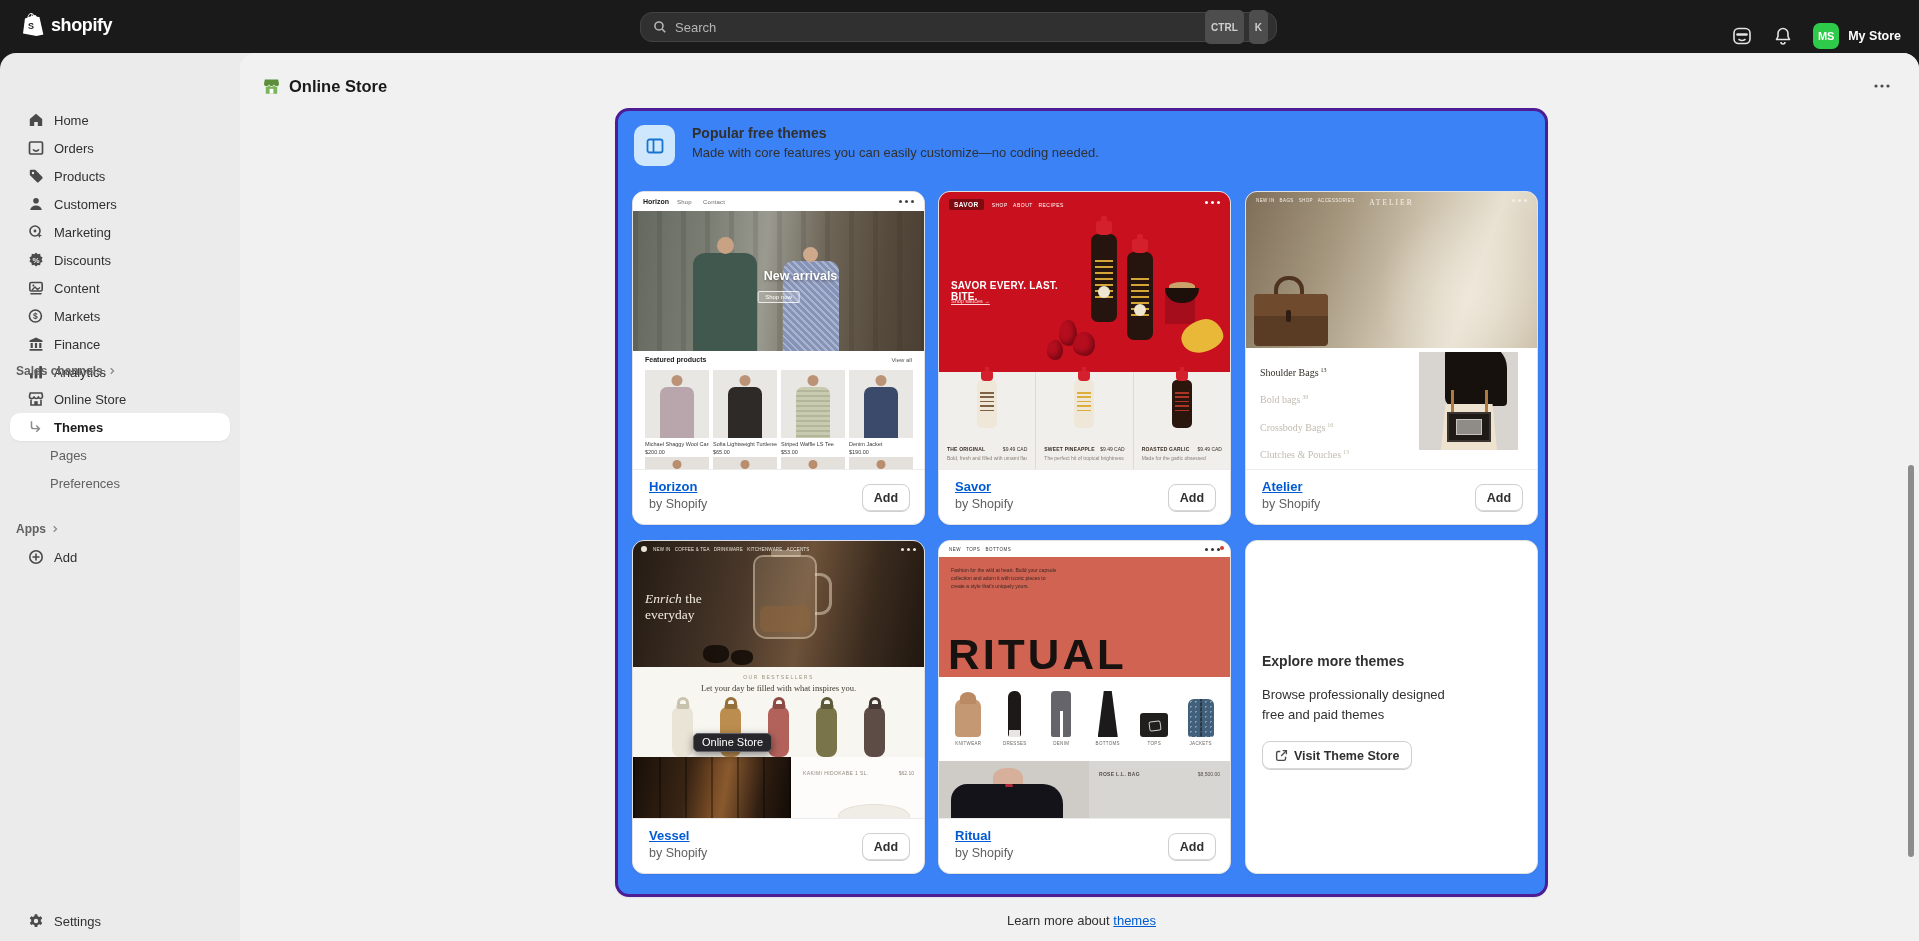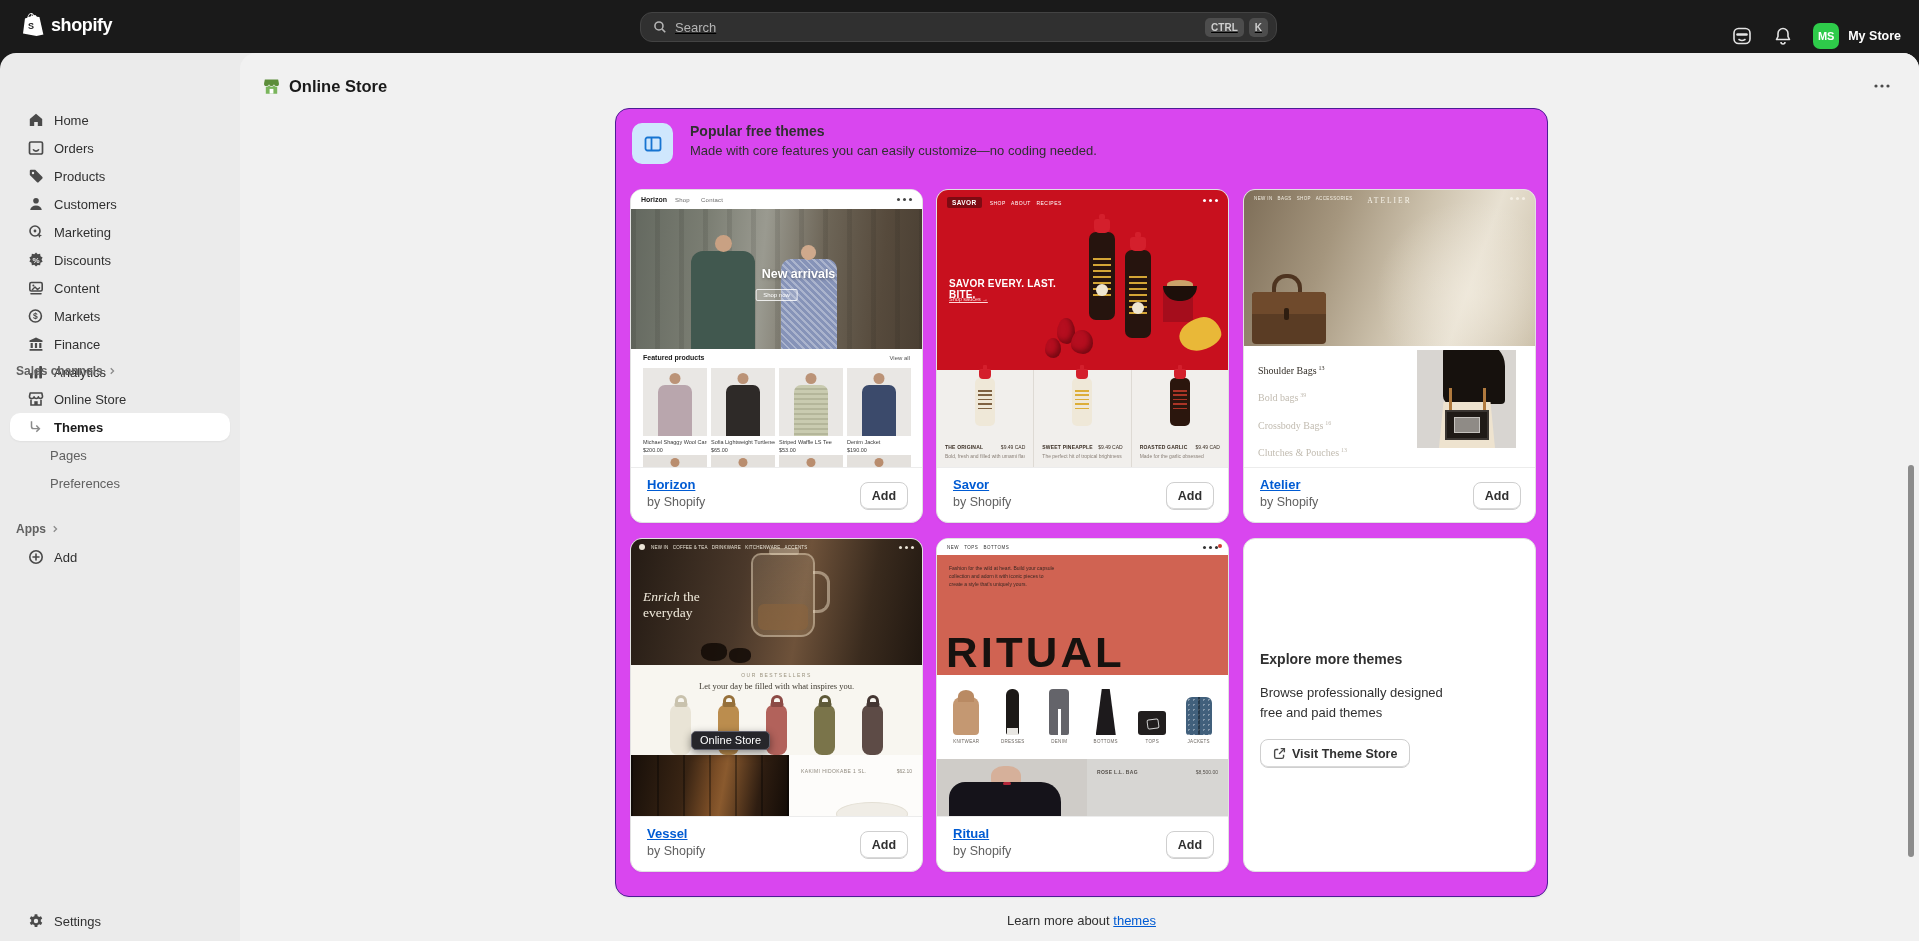--- a/index.html
+++ b/index.html
@@ -5,23 +5,23 @@
   * { margin:0; padding:0; box-sizing:border-box; }
   html,body { width:1919px; height:941px; overflow:hidden; }
   body { background:#1a1a1a; font-family:"Liberation Sans",sans-serif; -webkit-font-smoothing:antialiased; }
   svg { display:block; }
 
   
   .topbar { position:absolute; left:0; top:0; width:1919px; height:53px; background:var(--topbar-bg,#1a1a1a); }
   .logo { position:absolute; left:20px; top:12px; display:flex; align-items:center; gap:7px; color:#fff; }
   .logo-text { font-size:18px; font-weight:700; letter-spacing:-0.4px; }
   .search { position:absolute; left:640px; top:12px; width:637px; height:30px; background:var(--search-bg,#303030);
-            border:1px solid #434343; border-radius:12px; display:flex; align-items:center; padding:0 8px 0 12px; cursor:text;text-decoration:underline; }
+            border:1px solid #434343; border-radius:12px; display:flex; align-items:center; padding:0 8px 0 12px; cursor:text; }
   .search-txt { color:#b5b5b5; font-size:13px; margin-left:8px; flex:1; }
-  .key { background:#4d4d4d; color:#cfcfcf; font-size:10px; font-weight:600; border-radius:5px; height:19px;
+  .key { background:#4d4d4d; color:#cfcfcf; font-size:10px; font-weight:600; border-radius:5px; height:34px;
          display:flex; align-items:center; justify-content:center; padding:0 6px; margin-left:5px; }
   .tb-right { position:absolute; right:18px; top:0; height:71px; display:flex; align-items:center; gap:20px; }
   .tb-icon { color:#e3e3e3; cursor:pointer; }
   .account { display:flex; align-items:center; gap:9px; cursor:pointer; }
   .avatar { width:26px; height:26px; border-radius:7px; background:var(--avatar-green,#2ecb4a); color:#fff;
             font-size:11px; font-weight:700; display:flex; align-items:center; justify-content:center; }
   .store-name { color:#fff; font-size:12.5px; font-weight:600; }
 
   
   .workspace { position:absolute; left:0; top:53px; width:1919px; height:888px; background:var(--sidebar-bg,#ebebeb);
@@ -38,22 +38,22 @@
   .sb-selected { background:#fff; color:#1a1a1a; font-weight:700; box-shadow:0 1px 2px rgba(0,0,0,.05); padding-left:18px; }
   .sb-settings { position:absolute; bottom:6px;margin-top:24px; }
 
   
   .main { position:absolute; left:240px; top:0; width:1679px; height:100%; background:var(--main-bg,#f1f1f1);
           border-radius:16px 16px 0 0; }
   .page-head { position:absolute; left:22px; top:24px; display:flex; align-items:center; gap:8px; }
   .page-title { font-size:16.5px; font-weight:700; color:#1a1a1a; }
   .dots-btn { position:absolute; right:24px; top:26px; color:#4a4a4a; cursor:pointer; padding:4px; }
 
-  .container { position:absolute; left:375px; top:55px; width:933px; height:789px; background:#d946ef;
-               border:1px solid #4c1d95; border-radius:14px; box-shadow:0 1px 2px rgba(0,0,0,.06); }
+  .container { position:absolute; left:375px; top:55px; width:933px; height:789px; background:#3b82f6;
+               border:3px solid #4c1d95; border-radius:14px; box-shadow:0 1px 2px rgba(0,0,0,.06); }
   .banner-tile { position:absolute; left:16px; top:14px; width:41px; height:41px; background:#cfe7fd; border-radius:10px;
                  display:flex; align-items:center; justify-content:center; color:#1774d1; }
   .banner-title { position:absolute; left:74px; top:14px; font-size:14px; font-weight:700; color:#303030; }
   .banner-desc  { position:absolute; left:74px; top:34px; font-size:13px; color:#303030; }
 
   
   .tcard { position:absolute; width:293px; height:334px; background:#fff; border:1px solid #e1e1e1; border-radius:12px;
            box-shadow:0 1px 2px rgba(0,0,0,.04); overflow:hidden; }
   .tprev { position:relative; width:100%; height:277px; overflow:hidden; cursor:pointer; }
   .tfoot { position:relative; height:56px; border-top:1px solid #ececec; }

